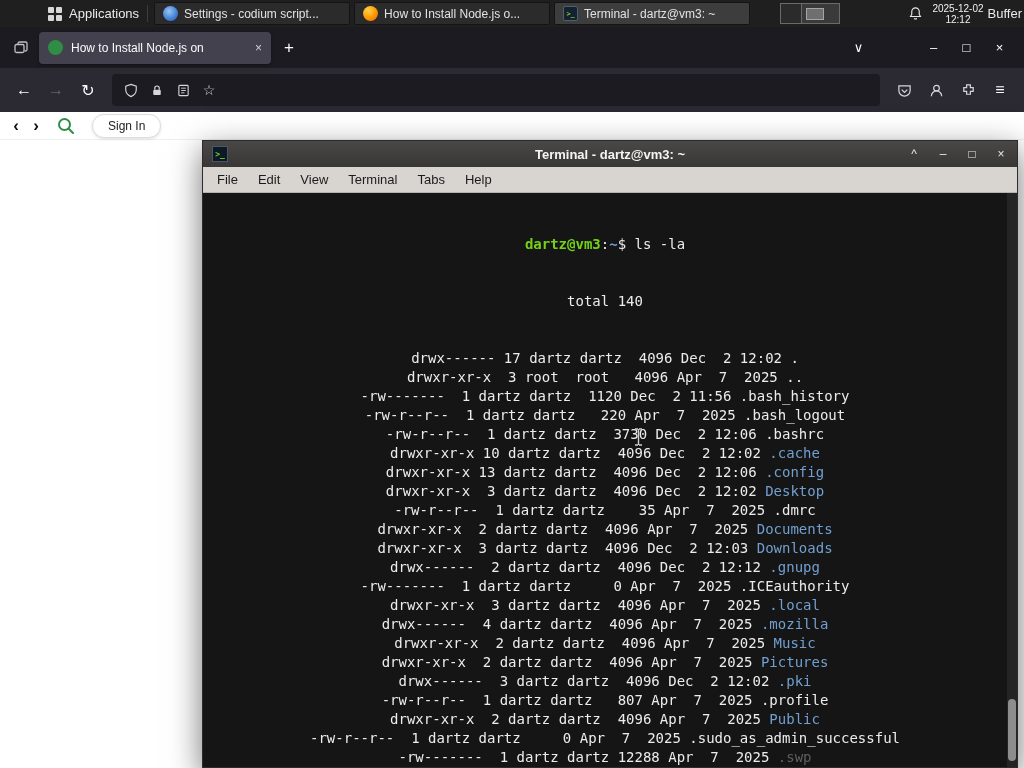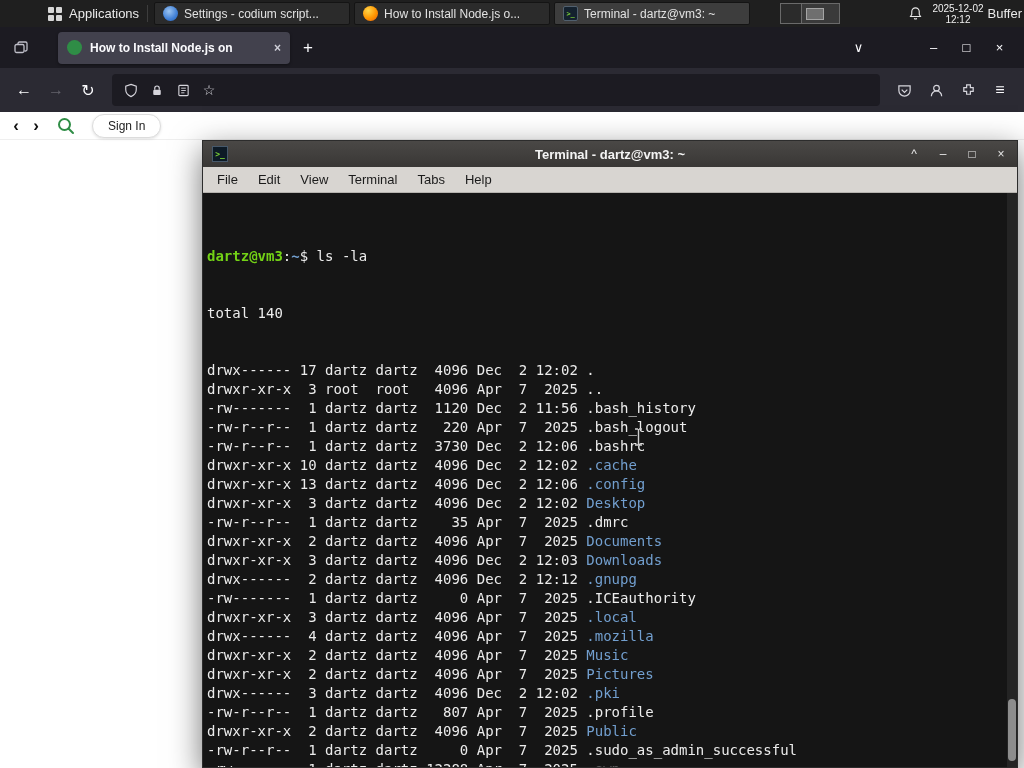--- a/index.html
+++ b/index.html
@@ -34,21 +34,21 @@
     background:#6f6f6f;border:1px solid #a5a5a5;}
   .bell{width:26px;height:100%;display:flex;align-items:center;justify-content:center;margin-left:62px;}
   .clock{font-size:10px;line-height:11px;text-align:center;margin:0 4px;color:#f0f0f0;}
   .puser{font-size:13px;margin-right:2px;white-space:nowrap;}
 
   
   #browser{position:absolute;top:27px;left:0;width:1024px;bottom:0;background:#fff;}
   .tabbar{height:41px;background:#1c1b22;display:flex;align-items:center;padding:0 8px;}
   .ffview{width:26px;height:26px;display:flex;align-items:center;justify-content:center;border-radius:4px;}
   .tab{width:232px;height:32px;background:#42414d;border-radius:4px;display:flex;align-items:center;
-    gap:8px;padding:0 9px;margin-left:24px;color:#fbfbfe;font-size:12px;box-shadow:0 1px 3px rgba(0,0,0,.4);font-weight:bold;}
+    gap:8px;padding:0 9px;margin-left:5px;color:#fbfbfe;font-size:12px;box-shadow:0 1px 3px rgba(0,0,0,.4);}
   .favicon{width:15px;height:15px;border-radius:50%;background:#2f8d46;flex:none;}
   .tab-title{flex:1;white-space:nowrap;overflow:hidden;}
   .tab-close{font-size:12px;color:#cfcfd8;}
   .newtab{width:28px;height:28px;margin-left:4px;color:#fbfbfe;font-size:17px;
     display:flex;align-items:center;justify-content:center;border-radius:4px;}
   .tab-right{margin-left:auto;display:flex;align-items:center;color:#fbfbfe;}
   .tbtn{width:33px;height:29px;display:flex;align-items:center;justify-content:center;font-size:13px;}
   .tgap{width:42px;}
   .navbar{height:44px;background:#2b2a33;display:flex;align-items:center;padding:0 8px;}
   .nbtn{width:32px;height:30px;display:flex;align-items:center;justify-content:center;
@@ -76,21 +76,21 @@
     padding:0 9px;position:relative;flex:none;}
   .t-title{position:absolute;left:0;right:0;text-align:center;font-size:13px;font-weight:bold;color:#f4f4f4;}
   .t-winicon{width:16px;height:16px;background:#0d1a26;border:1px solid #46586a;color:#7ad236;
     font:bold 8px "DejaVu Sans Mono",monospace;display:flex;align-items:center;justify-content:center;z-index:1;}
   .t-controls{margin-left:auto;display:flex;gap:15px;z-index:1;color:#e6e6e6;font-size:12px;}
   .t-ctrl{width:14px;text-align:center;}
   .t-menubar{height:26px;background:#d8d5d1;display:flex;align-items:center;padding:0 5px;gap:2px;
     font-size:13px;color:#1b1b1b;border-bottom:1px solid #b6b3af;flex:none;}
   .t-menu-item{padding:3px 9px;border-radius:2px;}
   .t-body{flex:1;background:#151515;position:relative;overflow:hidden;
-    font:14px/19px "DejaVu Sans Mono",monospace;color:#ececec;padding:16px 14px 0 4px;white-space:pre;}
+    font:14px/19px "DejaVu Sans Mono",monospace;color:#ececec;padding:4px 14px 0 4px;white-space:pre;text-align:center;}
   .t-line{height:19px;}
   .green{color:#73d216;font-weight:bold;}
   .blue{color:#729fcf;font-weight:bold;}
   .n-dir{color:#729fcf;font-weight:normal;}
   .n-dim{color:#5f5f5f;}
   .n-file{color:#ececec;}
   .t-scroll{position:absolute;top:0;right:0;width:10px;bottom:0;background:#242424;}
   .t-thumb{position:absolute;right:1px;bottom:6px;width:8px;height:62px;background:#8d8d8d;border-radius:4px;}
 
   

